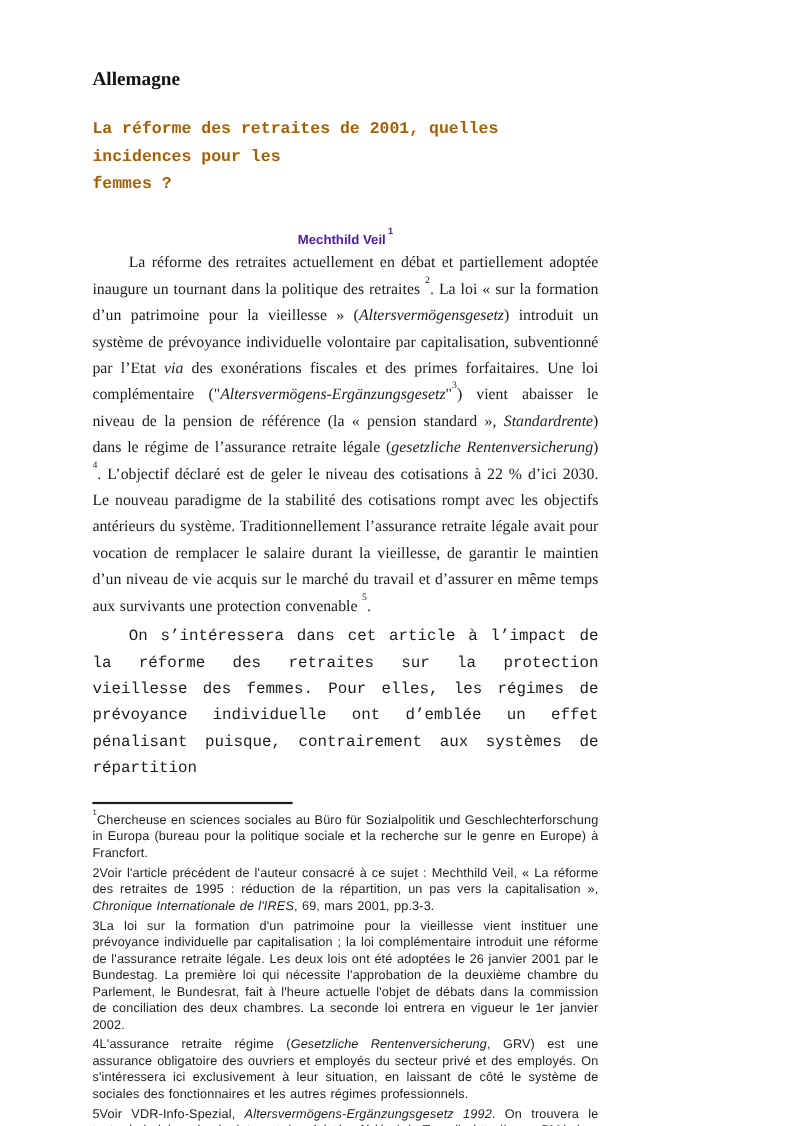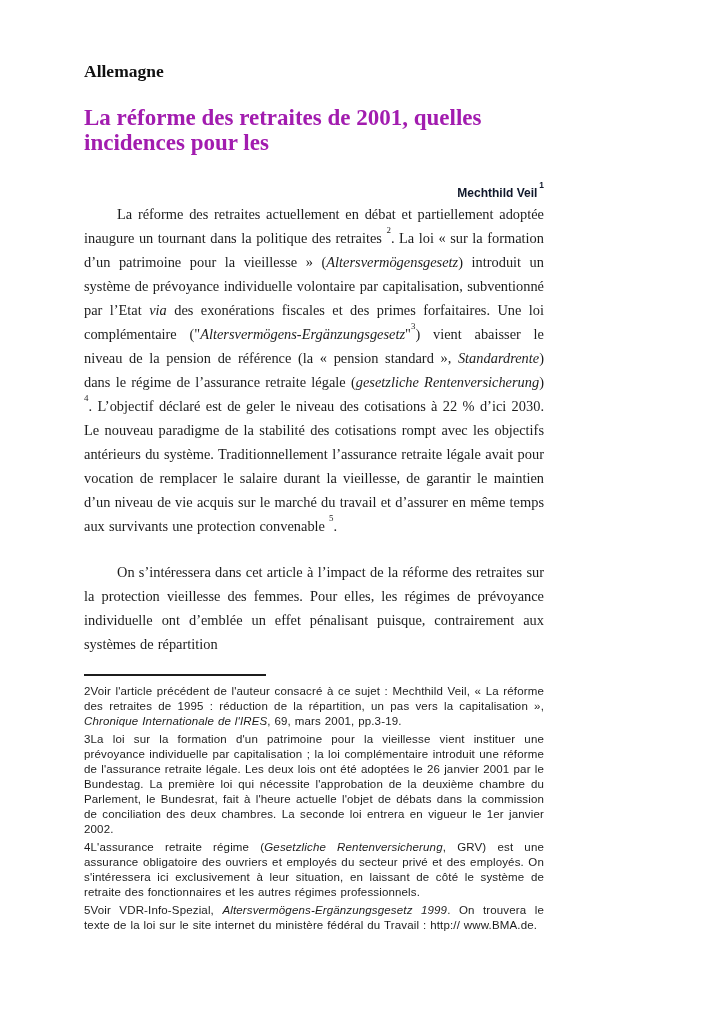--- a/index.html
+++ b/index.html
@@ -17,54 +17,54 @@
   .kicker {
     margin: 60px 0 0 0;
     font-family: "Liberation Serif", serif;
     font-size: 17.5px;
     font-weight: bold;
     line-height: 22px;
     color: #111;
   }
   .title {
     margin: 23px 0 0 0;
-    font-family: Liberation Serif, serif;
-    font-size: 23px;
+    font-family: Liberation Mono, monospace;
+    font-size: 15px;
     font-weight: bold;
     line-height: 25px;
-    color: #a21caf;
+    color: #a16207;
   }
   .byline {
     margin-top: 31px;
-    text-align: right;
+    text-align: center;
     font-family: "Liberation Sans", sans-serif;
     font-size: 12px;
     font-weight: bold;
     line-height: 15px;
-    color: #0f172a;
+    color: #4c1d95;
   }
   .byline sup {
     font-size: 0.7em;
     line-height: 0;
     position: relative;
     top: -0.45em;
     padding-left: 2px;
   }
   .body-para {
     margin: 0;
     font-size: 14.4px;
     line-height: 24px;
     text-align: justify;
     text-indent: 33px;
     word-spacing: 0.5px;
     hyphens: none;
     color: #1c1c1c;
   }
   .body-para.first { margin-top: 1px; }
-  .body-para.second { margin-top: 22px; }
+  .body-para.second { margin-top: 4px; font-family: Liberation Mono, monospace; }
   .body-para sup, .fn sup {
     font-size: 0.62em;
     line-height: 0;
     position: relative;
     top: -0.5em;
   }
   .fn-sep {
     margin-top: 18px;
     width: 182px;
     border-top: 2px solid #1c1c1c;
@@ -84,32 +84,34 @@
 </style>
 </head>
 <body>
 
 <div class="page">
 
   <h1 class="kicker">Allemagne</h1>
 
   <h2 class="title">
     <div>La réforme des retraites de 2001, quelles incidences pour les</div>
+    <div>femmes ?</div>
   </h2>
 
   <div class="byline">
     <span>Mechthild Veil</span><sup>1</sup>
   </div>
 
   <p class="body-para first"><span>La réforme des retraites actuellement en débat et partiellement adoptée inaugure un tournant dans la politique des retraites </span><sup>2</sup><span>. La loi « sur la formation d’un patrimoine pour la vieillesse » (</span><i>Altersvermögensgesetz</i><span>) introduit un système de prévoyance individuelle volontaire par capitalisation, subventionné par l’Etat </span><i>via</i><span> des exonérations fiscales et des primes forfaitaires. Une loi complémentaire ("</span><i>Altersvermögens-Ergänzungsgesetz</i><span>"</span><sup>3</sup><span>) vient abaisser le niveau de la pension de référence (la « pension standard », </span><i>Standardrente</i><span>) dans le régime de l’assurance retraite légale (</span><i>gesetzliche Rentenversicherung</i><span>) </span><sup>4</sup><span>. L’objectif déclaré est de geler le niveau des cotisations à 22 % d’ici 2030. Le nouveau paradigme de la stabilité des cotisations rompt avec les objectifs antérieurs du système. Traditionnellement l’assurance retraite légale avait pour vocation de remplacer le salaire durant la vieillesse, de garantir le maintien d’un niveau de vie acquis sur le marché du travail et d’assurer en même temps aux survivants une protection convenable </span><sup>5</sup><span>.</span></p>
 
   <p class="body-para second"><span>On s’intéressera dans cet article à l’impact de la réforme des retraites sur la protection vieillesse des femmes. Pour elles, les régimes de prévoyance individuelle ont d’emblée un effet pénalisant puisque, contrairement aux systèmes de répartition</span></p>
 
   <div class="fn-sep"></div>
 
   <div class="footnotes">
-    <p class="fn"><span>2Voir l'article précédent de l'auteur consacré à ce sujet : Mechthild Veil, « La réforme des retraites de 1995 : réduction de la répartition, un pas vers la capitalisation », </span><i>Chronique Internationale de l'IRES</i><span>, 69, mars 2001, pp.3-19.</span></p>
+    <p class="fn"><sup>1</sup><span>Chercheuse en sciences sociales au Büro für Sozialpolitik und Geschlechterforschung in Europa (bureau pour la politique sociale et la recherche sur le genre en Europe) à Francfort.</span></p>
+    <p class="fn"><span>2Voir l'article précédent de l'auteur consacré à ce sujet : Mechthild Veil, « La réforme des retraites de 1995 : réduction de la répartition, un pas vers la capitalisation », </span><i>Chronique Internationale de l'IRES</i><span>, 69, mars 2001, pp.3-3.</span></p>
     <p class="fn"><span>3La loi sur la formation d'un patrimoine pour la vieillesse vient instituer une prévoyance individuelle par capitalisation ; la loi complémentaire introduit une réforme de l'assurance retraite légale. Les deux lois ont été adoptées le 26 janvier 2001 par le Bundestag. La première loi qui nécessite l'approbation de la deuxième chambre du Parlement, le Bundesrat, fait à l'heure actuelle l'objet de débats dans la commission de conciliation des deux chambres. La seconde loi entrera en vigueur le 1er janvier 2002.</span></p>
-    <p class="fn"><span>4L'assurance retraite régime (</span><i>Gesetzliche Rentenversicherung</i><span>, GRV) est une assurance obligatoire des ouvriers et employés du secteur privé et des employés. On s'intéressera ici exclusivement à leur situation, en laissant de côté le système de retraite des fonctionnaires et les autres régimes professionnels.</span></p>
-    <p class="fn"><span>5Voir VDR-Info-Spezial, </span><i>Altersvermögens-Ergänzungsgesetz 1999</i><span>. On trouvera le texte de la loi sur le site internet du ministère fédéral du Travail : http:// www.BMA.de.</span></p>
+    <p class="fn"><span>4L'assurance retraite régime (</span><i>Gesetzliche Rentenversicherung</i><span>, GRV) est une assurance obligatoire des ouvriers et employés du secteur privé et des employés. On s'intéressera ici exclusivement à leur situation, en laissant de côté le système de sociales des fonctionnaires et les autres régimes professionnels.</span></p>
+    <p class="fn"><span>5Voir VDR-Info-Spezial, </span><i>Altersvermögens-Ergänzungsgesetz 1992</i><span>. On trouvera le texte de la loi sur le site internet du ministère fédéral du Travail : http:// www.BMA.de.</span></p>
   </div>
 
 </div>
 
 </body></html>

